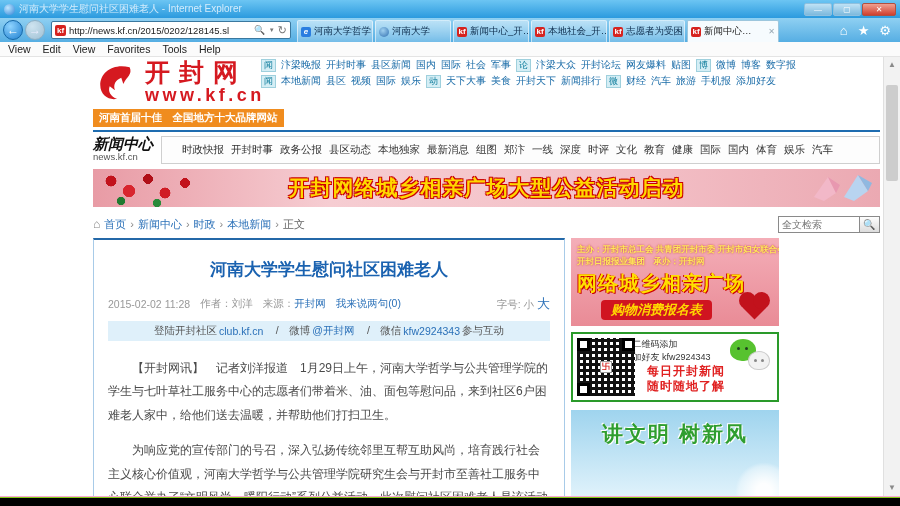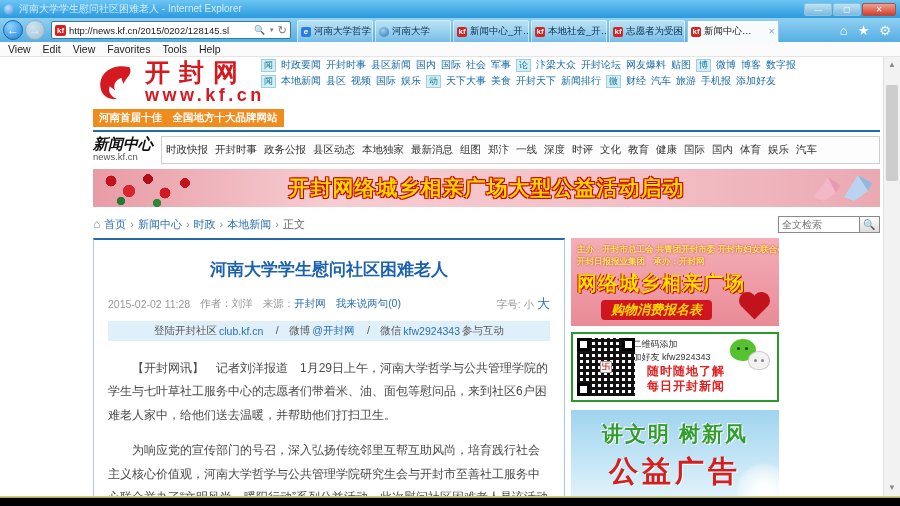--- a/index.html
+++ b/index.html
@@ -46,21 +46,21 @@
 .tnrow span{white-space:nowrap}
 .nico{background:#d5eef5;color:#0a7a9a;border:1px solid #9fd0dd;padding:0 2px;font-size:9px;line-height:11px}
 .badgerow{display:flex;align-items:center;gap:12px;margin-top:3px;height:18px}
 .badge{background:#f08c1e;color:#fff;font-size:10.5px;font-weight:bold;padding:2px 6px;white-space:nowrap}
 .epaper{font-size:11px;font-weight:bold;color:#333;white-space:nowrap}
 .bluehr{height:2px;background:#1e6cb0;margin-top:3px}
 
 .ncrow{display:flex;align-items:flex-start;gap:8px;margin-top:4px}
 .nctitle{font-size:15px;font-weight:bold;font-style:italic;color:#111;line-height:15px}
 .ncdomain{font-size:9.5px;color:#555}
-.ncbox{flex:1;border:1px solid #cfcfcf;background:#fdfdfd;display:flex;flex-wrap:nowrap;gap:7px;overflow:hidden;padding:6px 4px;font-size:10.5px;color:#333}
+.ncbox{flex:1;border:1px solid #cfcfcf;background:#fdfdfd;display:flex;flex-wrap:nowrap;gap:7px;overflow:hidden;padding:6px 20px;font-size:10.5px;color:#333}
 .ncbox span{white-space:nowrap}
 
 .banner{height:38px;margin-top:5px;background:linear-gradient(90deg,#e89ba5,#f6cdd2 30%,#f3bfc6 70%,#eba9b2);position:relative;overflow:hidden;display:flex;align-items:center;justify-content:center}
 .btext{font-size:21px;font-weight:bold;color:#ffd800;text-shadow:1px 1px 0 #c00,-1px -1px 0 #c00,1px -1px 0 #c00,-1px 1px 0 #c00;letter-spacing:1px;z-index:2}
 .roses{position:absolute;left:0;top:0;width:130px;height:38px;background:
  radial-gradient(circle 9px at 18px 12px,#c2121c 60%,transparent 62%),
  radial-gradient(circle 10px at 36px 22px,#d8252e 60%,transparent 62%),
  radial-gradient(circle 8px at 55px 10px,#b00f18 60%,transparent 62%),
  radial-gradient(circle 9px at 72px 24px,#d01b24 60%,transparent 62%),
  radial-gradient(circle 8px at 92px 14px,#c2121c 60%,transparent 62%),
@@ -204,21 +204,21 @@
             </svg>
           <span class="logotxt">
             <div class="cn">开封网</div>
             <div class="en">www.kf.cn</div>
           </span>
         </div>
         <div class="topnav">
           <div class="tnrow">
 
           <span class="nico">闻</span>
-              <span>时政要闻</span>
+              <span>汴梁晚报</span>
               <span>开封时事</span>
               <span>县区新闻</span>
               <span>国内</span>
               <span>国际</span>
               <span>社会</span>
               <span>军事</span>
               <span class="nico">论</span>
               <span>汴梁大众</span>
               <span>开封论坛</span>
               <span>网友爆料</span>
@@ -356,37 +356,36 @@
 
           <div class="card2">
             <span class="qr">
               <span class="fd tl"></span>
                 <span class="fd tr"></span>
                 <span class="fd bl"></span>
               <span class="ctr">卐</span>
             </span>
             <div class="c2txt">1.扫二维码添加</div>
             <div class="c2txt">2.添加好友 kfw2924343</div>
+            <div class="c2red">每日开封新闻</div>
             <div class="c2red">随时随地了解</div>
-            <div class="c2red">每日开封新闻</div>
             <span class="wechat">
               <span class="wc1">
                   <b class="l"></b>
                   <b class="r"></b>
                 </span>
               <span class="wc2">
                   <b class="l"></b>
                   <b class="r"></b>
                 </span>
             </span>
           </div>
 
           <div class="card3">
             <div class="c3line1">讲文明 树新风</div>
-            <div class="c3line2">公益广告</div>
             <span class="dand"></span>
           </div>
 
         </div>
       </div>
     </div>
   </div>
 
   <div class="scroll">
     <div class="sarrow">▲</div>

